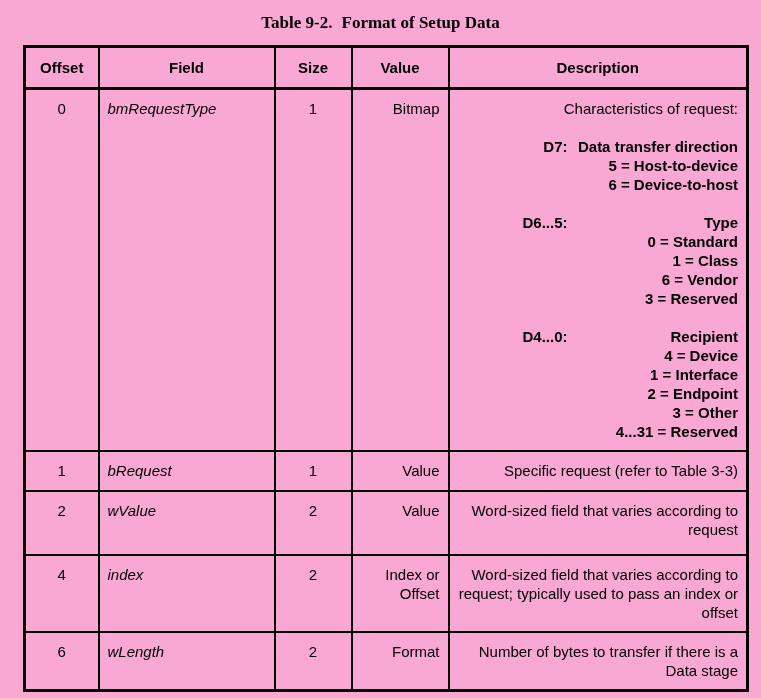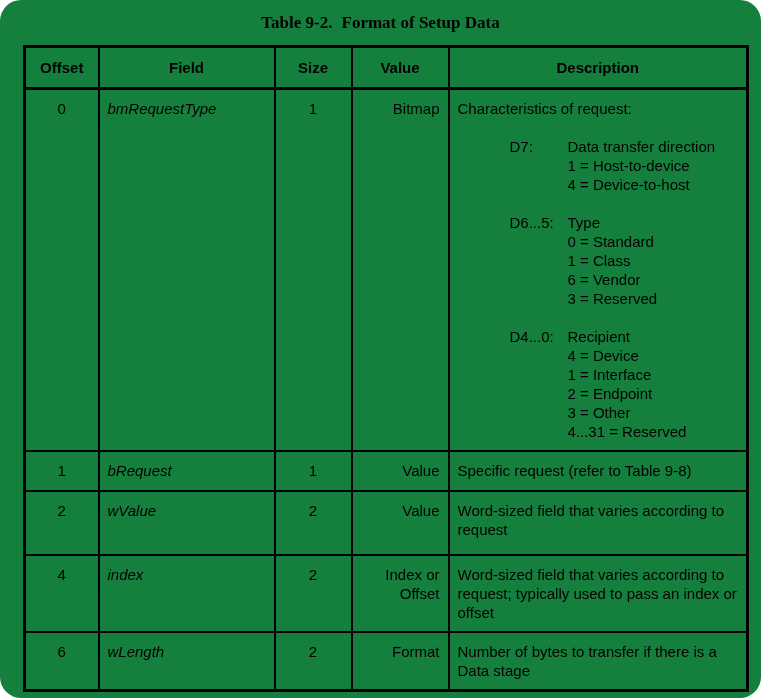--- a/index.html
+++ b/index.html
@@ -4,27 +4,26 @@
 <style>
   html, body {
     margin: 0;
     padding: 0;
     background: #ffffff;
   }
   .page {
     position: relative;
     width: 761px;
     height: 698px;
-    background: #15803d;
+    background: #f9a8d4;
     color: #000000;
     font-family: "Liberation Sans", sans-serif;
     font-size: 15px;
     line-height: 19px;
     overflow: hidden;
-    border-radius: 21px;
   }
   .doc-title {
     padding-top: 13px;
     height: 32px;
     text-align: center;
     font-family: "Liberation Serif", serif;
     font-weight: bold;
     font-size: 17px;
     color: #000000;
   }
@@ -58,34 +57,35 @@
   col.c-offset { width: 74px; }
   col.c-field  { width: 176px; }
   col.c-size   { width: 77px; }
   col.c-value  { width: 97px; }
   col.c-desc   { width: 299px; }
 
   td.c-offset { text-align: center; }
   td.c-field  { text-align: left; font-style: italic; }
   td.c-size   { text-align: center; }
   td.c-value  { text-align: right; }
-  td.c-desc   { text-align: left; }
+  td.c-desc   { text-align: right; }
 
   tr.row-header { height: 40px; }
   tr.row-0 { height: 362px; }
   tr.row-1 { height: 40px; }
   tr.row-2 { height: 64px; }
   tr.row-3 { height: 72px; }
   tr.row-4 { height: 58px; }
 
   .bit-group {
     display: grid;
     grid-template-columns: 58px 1fr;
     margin-left: 52px;
     margin-top: 19px;
+    font-weight: bold;
   }
   .bit-label {
     grid-column: 1;
   }
   .bit-content {
     grid-column: 2;
   }
 </style>
 </head>
 <body>
@@ -120,22 +120,22 @@
         <td class="c-field">bmRequestType</td>
         <td class="c-size">1</td>
         <td class="c-value">Bitmap</td>
         <td class="c-desc">
           <div>Characteristics of request:</div>
 
           <div class="bit-group">
             <div class="bit-label">D7:</div>
             <div class="bit-content">
               <div>Data transfer direction</div>
-              <div>1 = Host-to-device</div>
-              <div>4 = Device-to-host</div>
+              <div>5 = Host-to-device</div>
+              <div>6 = Device-to-host</div>
             </div>
           </div>
 
           <div class="bit-group">
             <div class="bit-label">D6...5:</div>
             <div class="bit-content">
               <div>Type</div>
               <div>0 = Standard</div>
               <div>1 = Class</div>
               <div>6 = Vendor</div>
@@ -155,21 +155,21 @@
             </div>
           </div>
         </td>
       </tr>
 
       <tr class="row-1">
         <td class="c-offset">1</td>
         <td class="c-field">bRequest</td>
         <td class="c-size">1</td>
         <td class="c-value">Value</td>
-        <td class="c-desc">Specific request (refer to Table 9-8)</td>
+        <td class="c-desc">Specific request (refer to Table 3-3)</td>
       </tr>
 
       <tr class="row-2">
         <td class="c-offset">2</td>
         <td class="c-field">wValue</td>
         <td class="c-size">2</td>
         <td class="c-value">Value</td>
         <td class="c-desc">Word-sized field that varies according to request</td>
       </tr>
 

